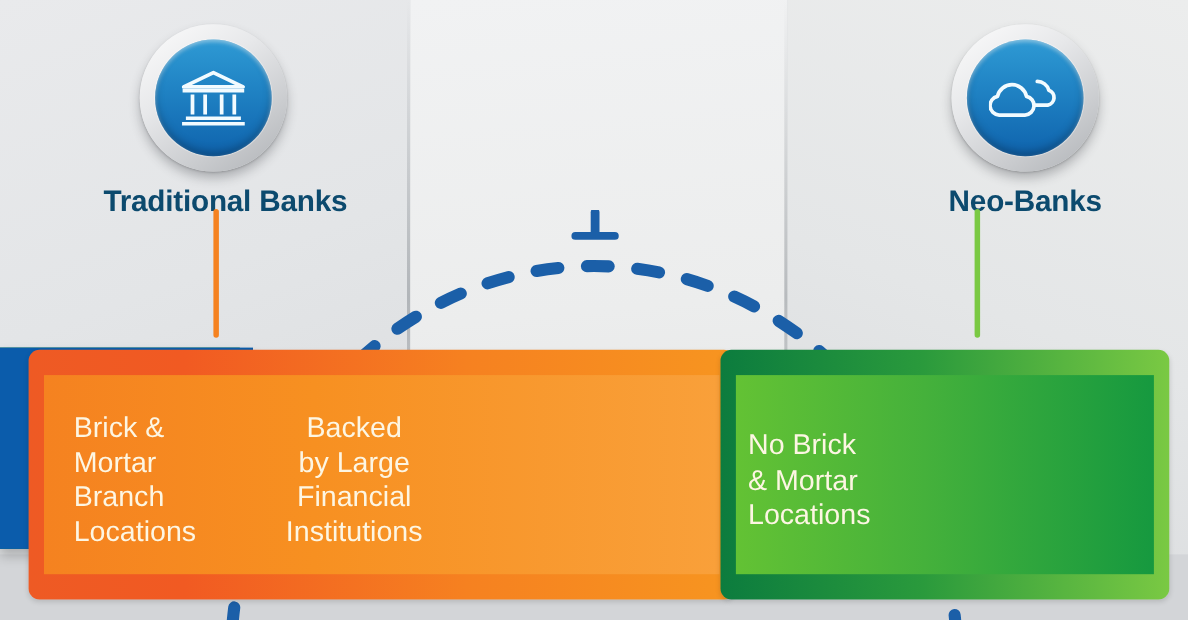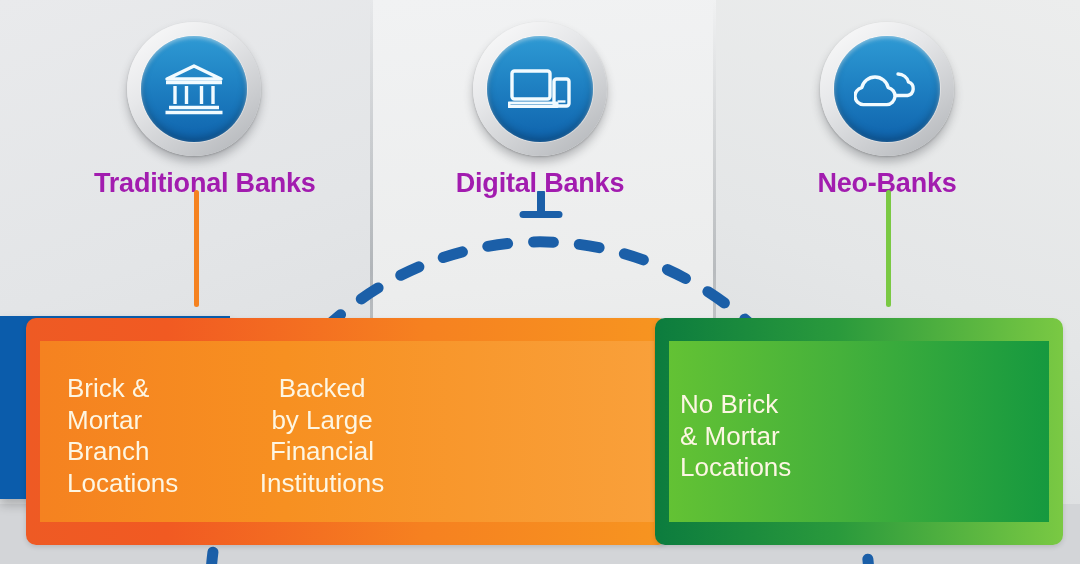--- a/index.html
+++ b/index.html
@@ -23,38 +23,38 @@
   .bg-base{position:absolute;left:0;right:0;bottom:0;height:60px;background:#d3d5d8;}
 
   
   .arc{position:absolute;left:0;top:0;width:1080px;height:564px;pointer-events:none;}
 
   
   .badge-row{position:absolute;left:0;top:0;width:1080px;height:320px;}
   .node{position:absolute;top:22px;width:200px;text-align:center;}
   .node.n1{left:94px;}
   .node.n2{left:440px;}
-  .node.n3{left:787px;}
+  .node.n3{left:832px;}
 
   .badge{
     width:134px;height:134px;border-radius:50%;margin:0 auto;
     background:linear-gradient(145deg,#fdfdfd 0%,#e7e8ea 38%,#c9cbce 72%,#aeb1b5 100%);
     box-shadow:0 6px 10px rgba(60,64,70,.33), 0 1px 2px rgba(0,0,0,.2);
     display:flex;align-items:center;justify-content:center;
   }
   .badge-inner{
     width:106px;height:106px;border-radius:50%;
     background:linear-gradient(180deg,#2e9ad4 0%,#2083c4 42%,#0f63ad 100%);
     box-shadow:inset 0 2px 4px rgba(255,255,255,.45), inset 0 -4px 8px rgba(0,0,0,.25), 0 0 0 1px rgba(255,255,255,.35);
     display:flex;align-items:center;justify-content:center;
   }
   .badge-inner svg{display:block;}
 
   .node-label{
-    margin-top:12px;font-size:27px;font-weight:bold;color:#a21caf;
+    margin-top:12px;font-size:27px;font-weight:bold;color:#0c4a6e;
     letter-spacing:-.2px;white-space:nowrap;
   }
   .connector{position:absolute;width:5px;border-radius:3px;}
   .connector.orange{left:194px;top:190px;height:117px;background:#f58220;}
   .connector.green{left:886px;top:190px;height:117px;background:#7ac943;}
 
   .t-connector{position:absolute;left:518px;top:191px;width:46px;height:28px;}
 
   
   .bars{position:absolute;left:0;top:316px;width:1080px;height:232px;}
@@ -123,35 +123,20 @@
               <line x1="50" y1="25" x2="50" y2="43"></line>
               <line x1="6" y1="46.5" x2="56" y2="46.5"></line>
               <line x1="2.5" y1="51.5" x2="59.5" y2="51.5"></line>
             </g>
           </svg>
         </div>
       </div>
       <div class="node-label">Traditional Banks</div>
     </div>
 
-    <div class="node n2">
-      <div class="badge">
-        <div class="badge-inner">
-          <svg width="64" height="52" viewBox="0 0 64 52">
-            <g fill="none" stroke="#f2fbff" stroke-width="3.4" stroke-linejoin="round">
-              <rect x="4" y="8" width="38" height="28" rx="2.5"></rect>
-              <path d="M1 40 h48 v3.5 h-48 Z" stroke-width="3"></path>
-              <rect x="46" y="16" width="15" height="27" rx="2.5"></rect>
-              <line x1="49.5" y1="38.5" x2="57.5" y2="38.5" stroke-width="2.4"></line>
-            </g>
-          </svg>
-        </div>
-      </div>
-      <div class="node-label">Digital Banks</div>
-    </div>
 
     <div class="node n3">
       <div class="badge">
         <div class="badge-inner">
           <svg width="66" height="46" viewBox="0 0 66 46">
             <g fill="none" stroke="#f2fbff" stroke-width="3.4" stroke-linejoin="round" stroke-linecap="round">
               <path d="M44 8 a11 11 0 0 1 10.5 8 a7 7 0 0 1 -1 13.5 h-12"></path>
               <path d="M21 11 a13.5 13.5 0 0 1 13.2 10.6 a8.6 8.6 0 0 1 -1.4 17 h-23.5 a8.6 8.6 0 0 1 -1.5 -17 A13.5 13.5 0 0 1 21 11 Z"></path>
             </g>
           </svg>

